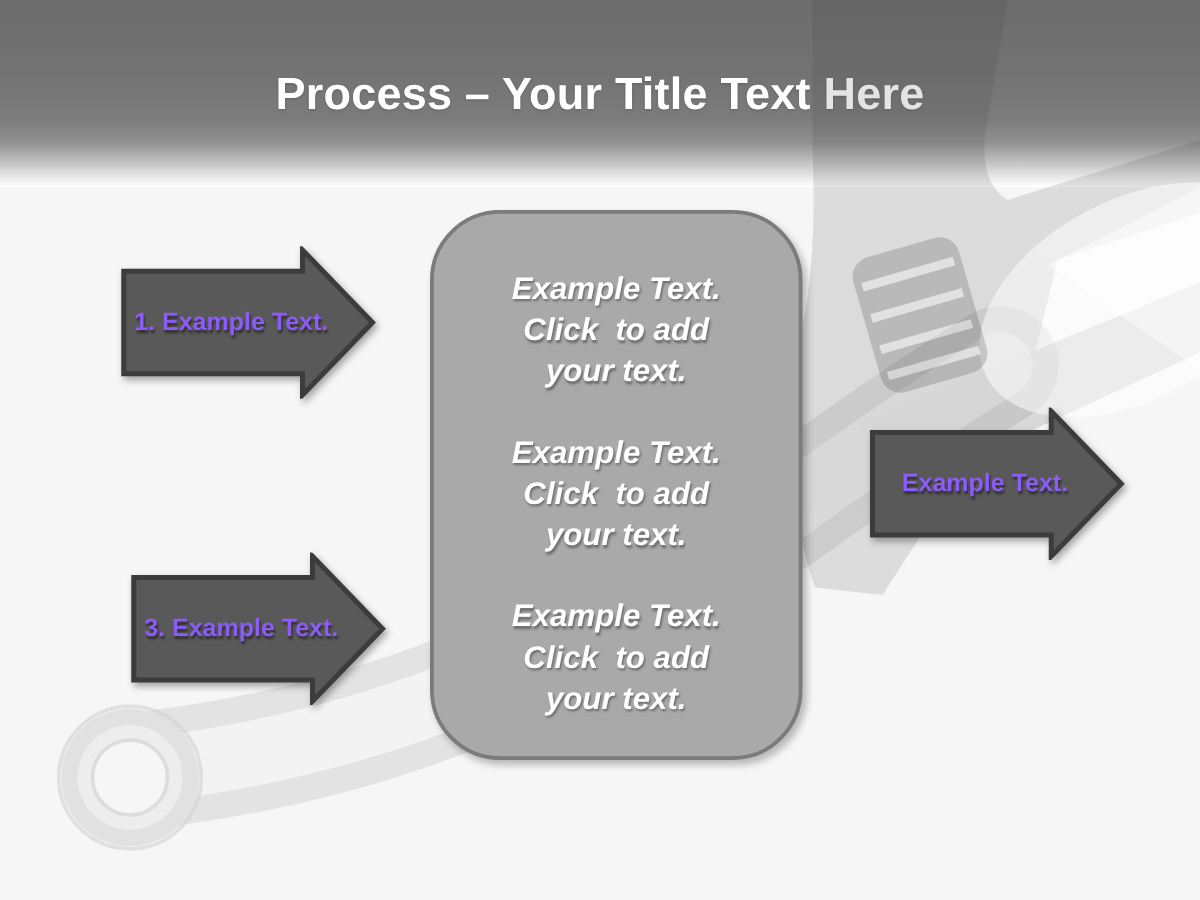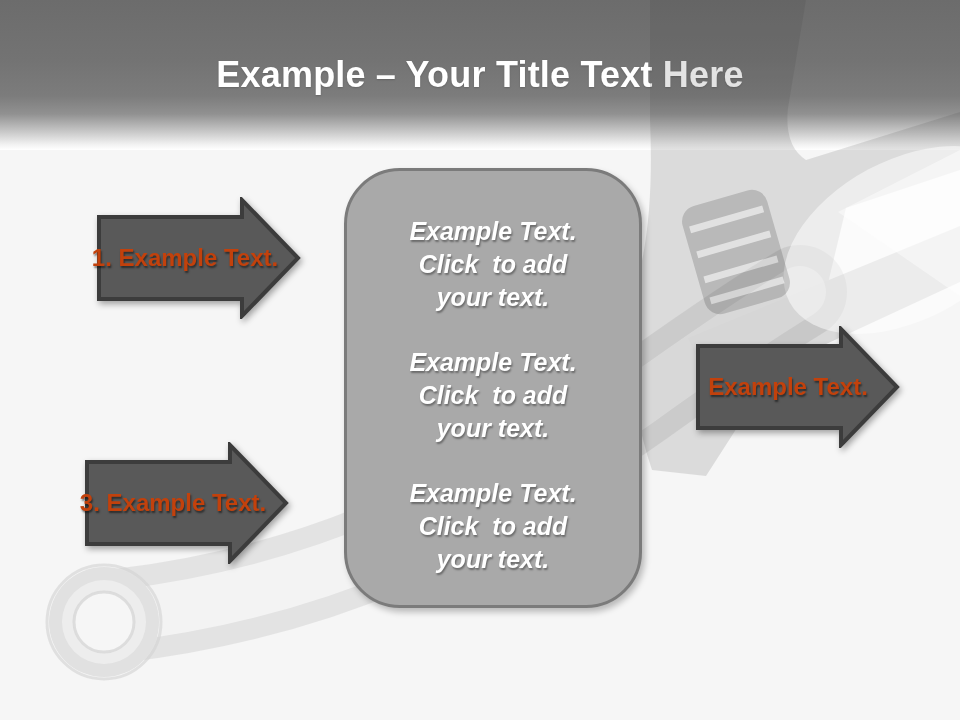--- a/index.html
+++ b/index.html
@@ -26,27 +26,27 @@
 
   
   .shape { position:absolute; z-index:3;font-weight:bold; }
 
   .arrow { width:206px; height:122px; }
   .arrow svg { width:100%; height:100%; display:block;
                filter:drop-shadow(2px 3px 3px rgba(0,0,0,.35)); }
   .arrow-label {
     position:absolute; top:0; left:6px; right:34px; bottom:0;
     display:flex; align-items:center; justify-content:center;
-    color:#c2410c; font-size:24px; white-space:nowrap;
+    color:#8b5cf6; font-size:20px; white-space:nowrap;
     text-shadow:1px 2px 2px rgba(0,0,0,.5);
     text-align:right;
   }
   #arrow1 { left:96px;  top:197px; }
   #arrow2 { left:96px;  top:320px; }
-  #arrow3 { left:84px;  top:442px; }
+  #arrow3 { left:104px;  top:442px; }
   #arrowR { left:695px; top:326px; }
   #arrowR .arrow-label { right:26px; }
 
   .center-box {
     left:344px; top:168px; width:298px; height:440px;
     background:#a9a9a9; border:3px solid #7b7b7b; border-radius:56px;
     box-shadow:3px 4px 6px rgba(0,0,0,.25);
     display:flex; flex-direction:column; align-items:center;
     padding-top:44px; gap:32px;
   }
@@ -56,21 +56,21 @@
     text-shadow:1px 2px 2px rgba(0,0,0,.38);
   }
 </style>
 </head>
 <body>
 
 <div class="slide">
 
   <div class="title-band">
     <div class="title">
-      <span class="bold">Example</span><span class="rest">– Your Title Text Here</span>
+      <span class="bold">Process</span><span class="rest">– Your Title Text Here</span>
     </div>
   </div>
 
   <svg class="watermark" viewBox="0 0 960 720" aria-hidden="true">
 
     <g>
       <path d="M118,616 C320,592 468,522 640,400 C700,357 748,324 800,292" stroke="#e1e1e1" stroke-width="94" fill="none" stroke-linecap="round" opacity="0.9"></path>
       <path d="M118,616 C320,592 468,522 640,400 C700,357 748,324 800,292" stroke="#f3f3f3" stroke-width="52" fill="none" stroke-linecap="round"></path>
       <circle cx="104" cy="622" r="57" fill="none" stroke="#d2d2d2" stroke-width="3" opacity="0.6"></circle>
       <circle cx="104" cy="622" r="55" fill="#e1e1e1"></circle>

